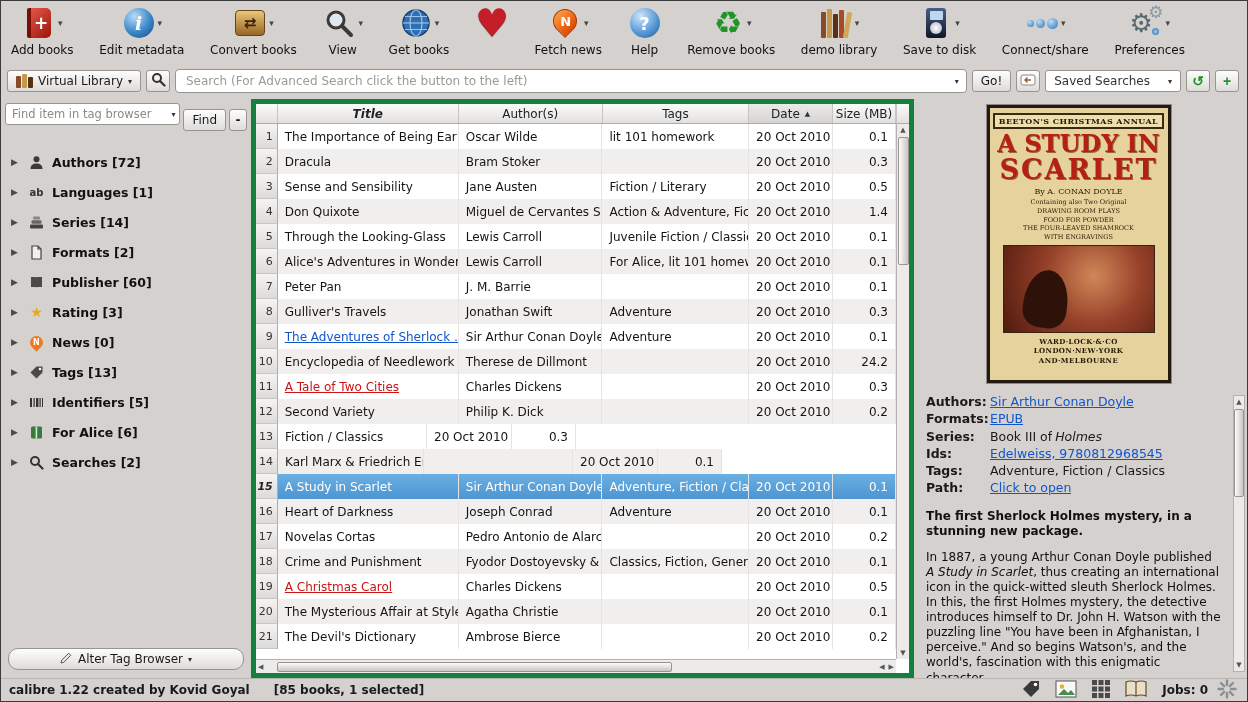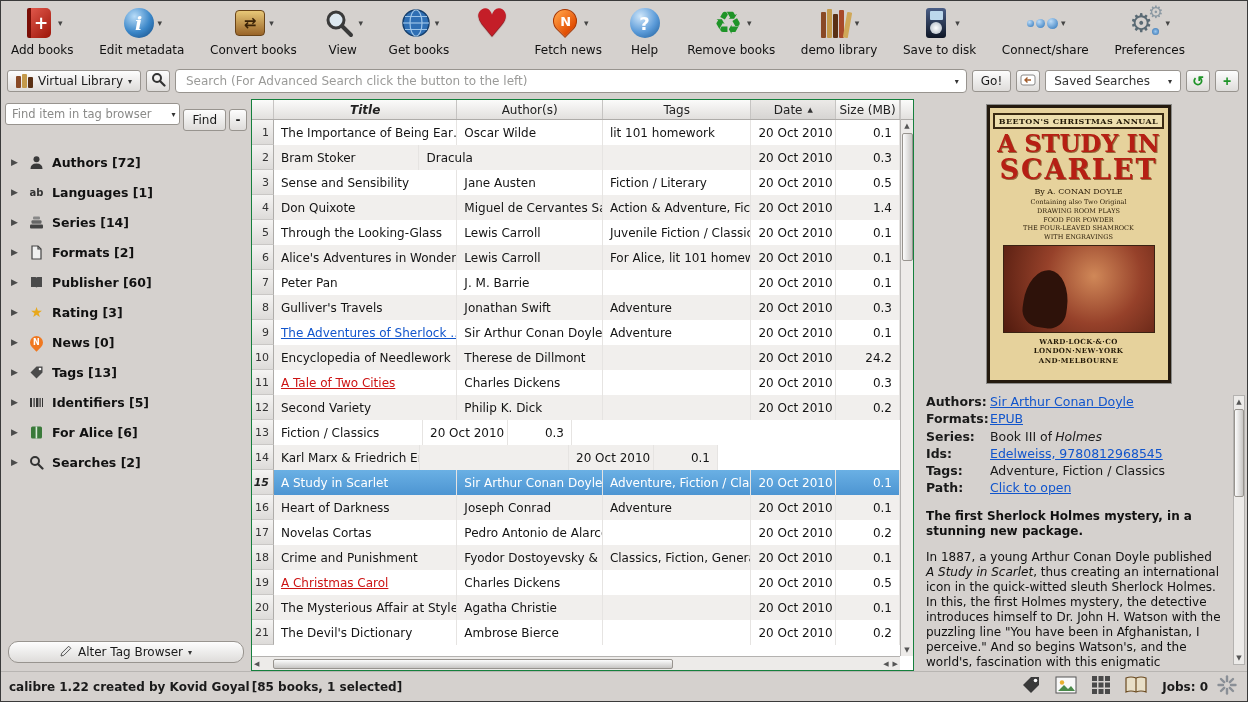--- a/index.html
+++ b/index.html
@@ -68,21 +68,21 @@
   .tri{ color:#4a4a4a; font-size:9px; width:10px; }
   .tag-ic{ width:17px; display:flex; align-items:center; justify-content:center; }
   .tag-cat-label{ font-weight:bold; font-size:12.5px; color:#111; }
   .si-text{ font-weight:bold; font-size:10px; color:#333; }
   .si-star{ color:#e8a81c; font-size:14px; }
   .si-pin{ width:13px; height:13px; border-radius:50% 50% 50% 0; transform:rotate(-45deg); background:#f07820; display:flex; align-items:center; justify-content:center; }
   .si-pin span{ transform:rotate(45deg); color:#fff; font-size:8px; font-weight:bold; }
   .alter-btn{ margin:6px auto 2px; width:236px; justify-content:center; border-radius:10px; }
 
   
-  .booklist{ flex:1; min-width:0; position:relative; background:#fff; border:1px solid #15803d; padding-right:13px; padding-bottom:14px; display:flex; flex-direction:column; }
+  .booklist{ flex:1; min-width:0; position:relative; background:#fff; border:5px solid #15803d; padding-right:13px; padding-bottom:14px; display:flex; flex-direction:column; }
   .hrow{ display:flex; height:20px; background:linear-gradient(#fbfbfa,#e2e0de); border-bottom:1px solid #aeaca9; font-size:12px; color:#222; flex:0 0 20px; }
   .hcell{ display:flex; align-items:center; justify-content:center; border-right:1px solid #c6c4c2; overflow:hidden; white-space:nowrap; }
   .hnum{ width:22px; }
   .c-title{ width:184px; } .c-authors{ width:146px; } .c-tags{ width:149px; } .c-date{ width:85px; } .c-size{ width:64px; }
   .title-h{ font-weight:bold; font-style:italic; }
   .hcell.sorted{ background:linear-gradient(#eceae8,#d6d4d2); }
   .sort-arrow{ font-size:7px; margin-left:5px; color:#333; }
   .list-body{ flex:1; background:#fff; overflow:hidden; }
   .brow{ display:flex; height:25px; }
   .cell{ display:flex; align-items:center; padding:0 7px; border-right:1px solid #e6e4e2; overflow:hidden; white-space:nowrap; font-size:12px; color:#141414; }
@@ -119,21 +119,21 @@
   .fvalue{ white-space:nowrap; overflow:hidden; }
   .fvalue.link{ color:var(--link); text-decoration:underline; cursor:pointer; }
   .fvalue.italic{ font-style:italic; margin-left:3px; }
   .comments{ margin-top:12px; font-size:12px; line-height:1.26; color:#111; width:296px; }
   .summary{ font-weight:bold; margin-bottom:11px; }
   .dscroll{ position:absolute; right:2px; top:296px; bottom:6px; width:12px; background:#edebe9; border:1px solid #b4b2b0; display:flex; flex-direction:column; align-items:center; }
   .dthumb{ width:10px; height:88px; margin-top:1px; background:linear-gradient(90deg,#fcfcfc,#c8c6c4); border:1px solid #98948f; border-radius:2px; }
   .dscroll .sarrow.bottom{ margin-top:auto; }
 
   
-  .statusbar{ height:30px; display:flex; align-items:center; padding:0 10px 0 8px; gap:2px; border-top:1px solid #b8b5b2; }
+  .statusbar{ height:23px; display:flex; align-items:center; padding:0 10px 0 8px; gap:24px; border-top:1px solid #b8b5b2; }
   .status-text{ font-weight:bold; font-size:12px; color:#1a1a1a; white-space:nowrap; }
   .status-right{ margin-left:auto; display:flex; align-items:center; gap:9px; }
   .toggle-btn{ background:transparent; border:none; width:26px; height:24px; display:flex; align-items:center; justify-content:center; padding:0; }
 </style>
 </head>
 <body>
 
 <div class="app">
 
   <div class="toolbar">
@@ -471,22 +471,22 @@
           <div class="brow">
             <div class="cell numcell">1</div>
             <div class="cell c-title">The Importance of Being Ear…</div>
             <div class="cell c-authors">Oscar Wilde</div>
             <div class="cell c-tags">lit 101 homework</div>
             <div class="cell c-date">20 Oct 2010</div>
             <div class="cell c-size">0.1</div>
           </div>
           <div class="brow alt">
             <div class="cell numcell">2</div>
+            <div class="cell c-title">Dracula</div>
             <div class="cell c-authors">Bram Stoker</div>
-            <div class="cell c-title">Dracula</div>
             <div class="cell c-tags"></div>
             <div class="cell c-date">20 Oct 2010</div>
             <div class="cell c-size">0.3</div>
           </div>
           <div class="brow">
             <div class="cell numcell">3</div>
             <div class="cell c-title">Sense and Sensibility</div>
             <div class="cell c-authors">Jane Austen</div>
             <div class="cell c-tags">Fiction / Literary</div>
             <div class="cell c-date">20 Oct 2010</div>

